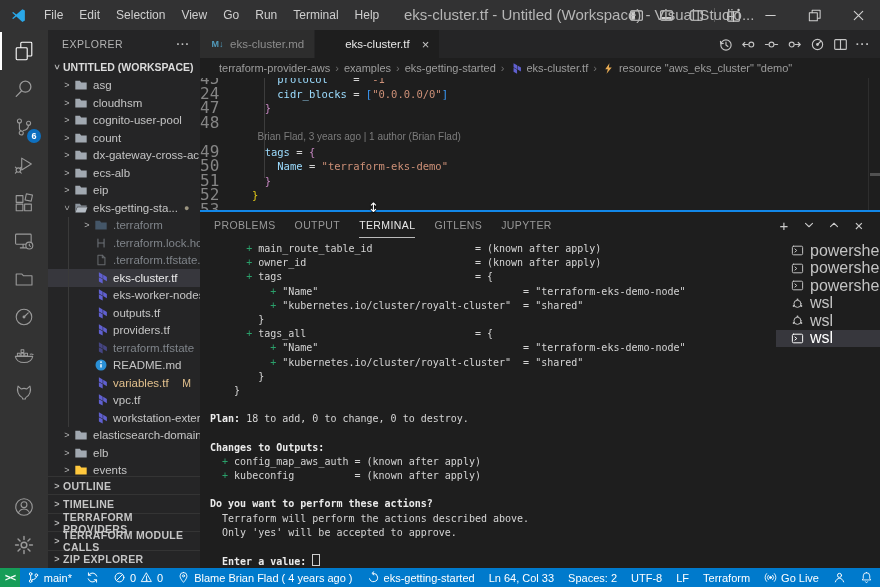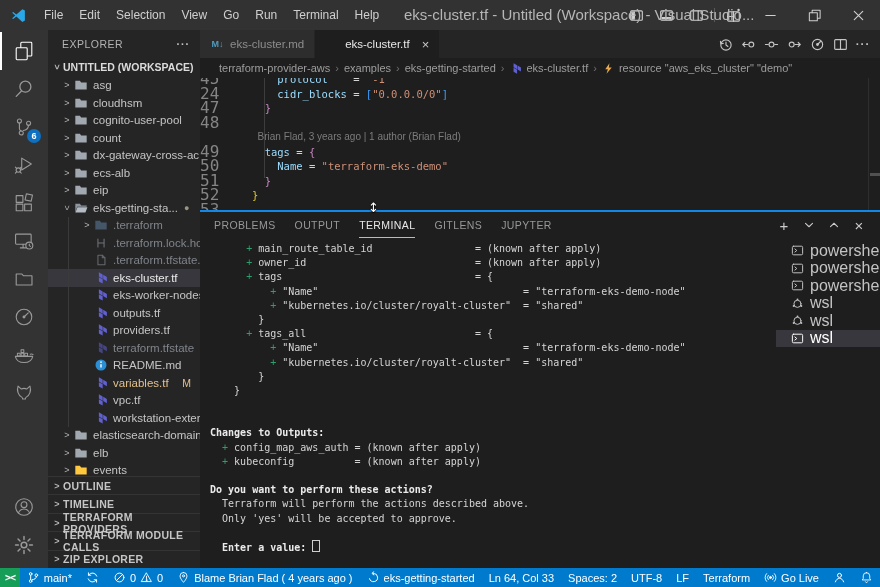--- a/index.html
+++ b/index.html
@@ -792,20 +792,21 @@
               <div class="tl"><span class="d">      </span><span class="g">+</span><span class="d"> tags                                = {</span></div>
               <div class="tl"><span class="d">          </span><span class="g">+</span><span class="d"> "Name"                                  = "terraform-eks-demo-node"</span></div>
               <div class="tl"><span class="d">          </span><span class="g">+</span><span class="d"> "kubernetes.io/cluster/royalt-cluster"  = "shared"</span></div>
               <div class="tl"><span class="d">        }</span></div>
               <div class="tl"><span class="d">      </span><span class="g">+</span><span class="d"> tags_all                            = {</span></div>
               <div class="tl"><span class="d">          </span><span class="g">+</span><span class="d"> "Name"                                  = "terraform-eks-demo-node"</span></div>
               <div class="tl"><span class="d">          </span><span class="g">+</span><span class="d"> "kubernetes.io/cluster/royalt-cluster"  = "shared"</span></div>
               <div class="tl"><span class="d">        }</span></div>
               <div class="tl"><span class="d">    }</span></div>
               <div class="tl"> </div>
+              <div class="tl"><span class="b">Plan:</span><span class="d"> 18 to add, 0 to change, 0 to destroy.</span></div>
               <div class="tl"> </div>
               <div class="tl"><span class="b">Changes to Outputs:</span></div>
               <div class="tl"><span class="d">  </span><span class="g">+</span><span class="d"> config_map_aws_auth = (known after apply)</span></div>
               <div class="tl"><span class="d">  </span><span class="g">+</span><span class="d"> kubeconfig          = (known after apply)</span></div>
               <div class="tl"> </div>
               <div class="tl"><span class="b">Do you want to perform these actions?</span></div>
               <div class="tl"><span class="d">  Terraform will perform the actions described above.</span></div>
               <div class="tl"><span class="d">  Only 'yes' will be accepted to approve.</span></div>
               <div class="tl"> </div>
               <div class="tl"><span class="b">  Enter a value: </span><span class="cursor-block"></span></div>

